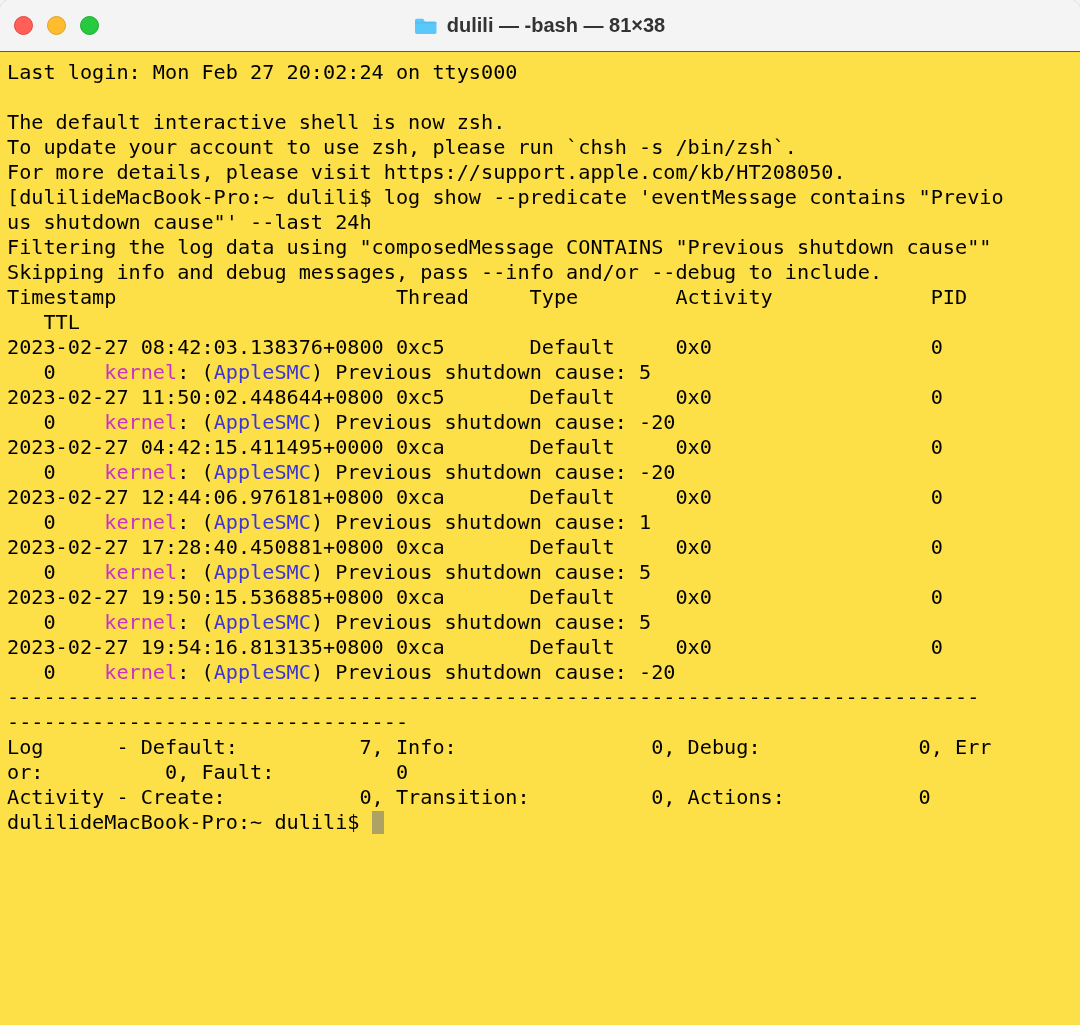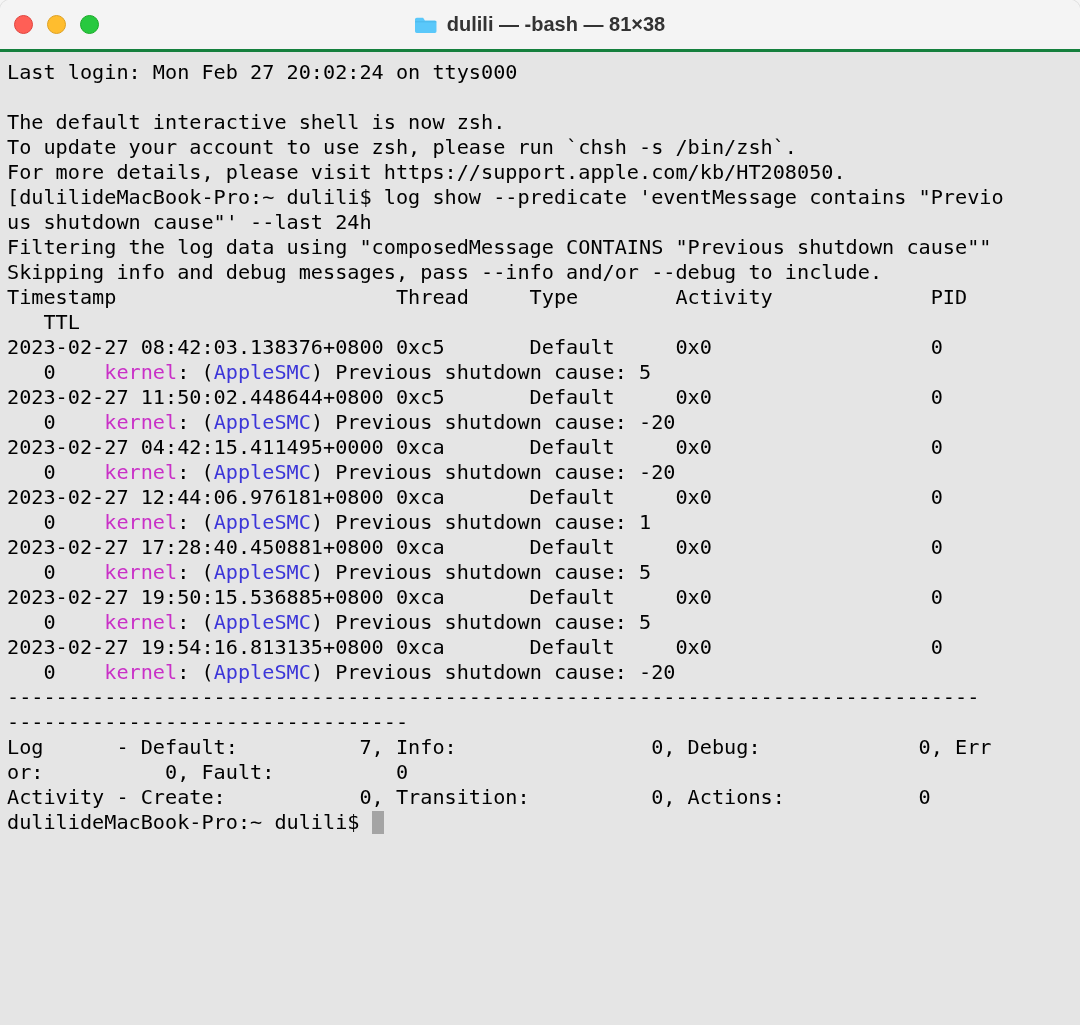--- a/index.html
+++ b/index.html
@@ -18,21 +18,21 @@
       overflow: hidden;
       box-shadow: 0 0 0 1px rgba(0,0,0,0.08);
       display: flex;
       flex-direction: column;
     }
     .titlebar {
       display: flex;
       align-items: center;
       height: 52px;
       background: #f4f4f4;
-      border-bottom: 3px solid #15803d;
+      border-bottom: 1px solid #15803d;
       padding: 0 14px;
       position: relative;
     }
     .traffic-lights {
       display: flex;
       gap: 14px;
       align-items: center;
     }
     .traffic-light {
       width: 19px;
@@ -62,21 +62,21 @@
     .folder-icon svg { width: 100%; height: 100%; }
 
     .terminal {
       flex: 1;
       padding: 8px 4px 8px 7px;
       font-family: "Menlo", "SF Mono", "Monaco", monospace;
       font-size: 20.2px;
       line-height: 25px;
       color: #000;
       white-space: pre;
-      background: #e5e5e5;
+      background: #fde047;
       letter-spacing: 0;
     }
     .mag  { color: #c930c7; }  
     .blue { color: #3c36d9; }  
     .normal { color: #000; }
     .cursor {
       display: inline-block;
       width: 12px;
       height: 23px;
       background: rgba(120,120,120,0.6);

